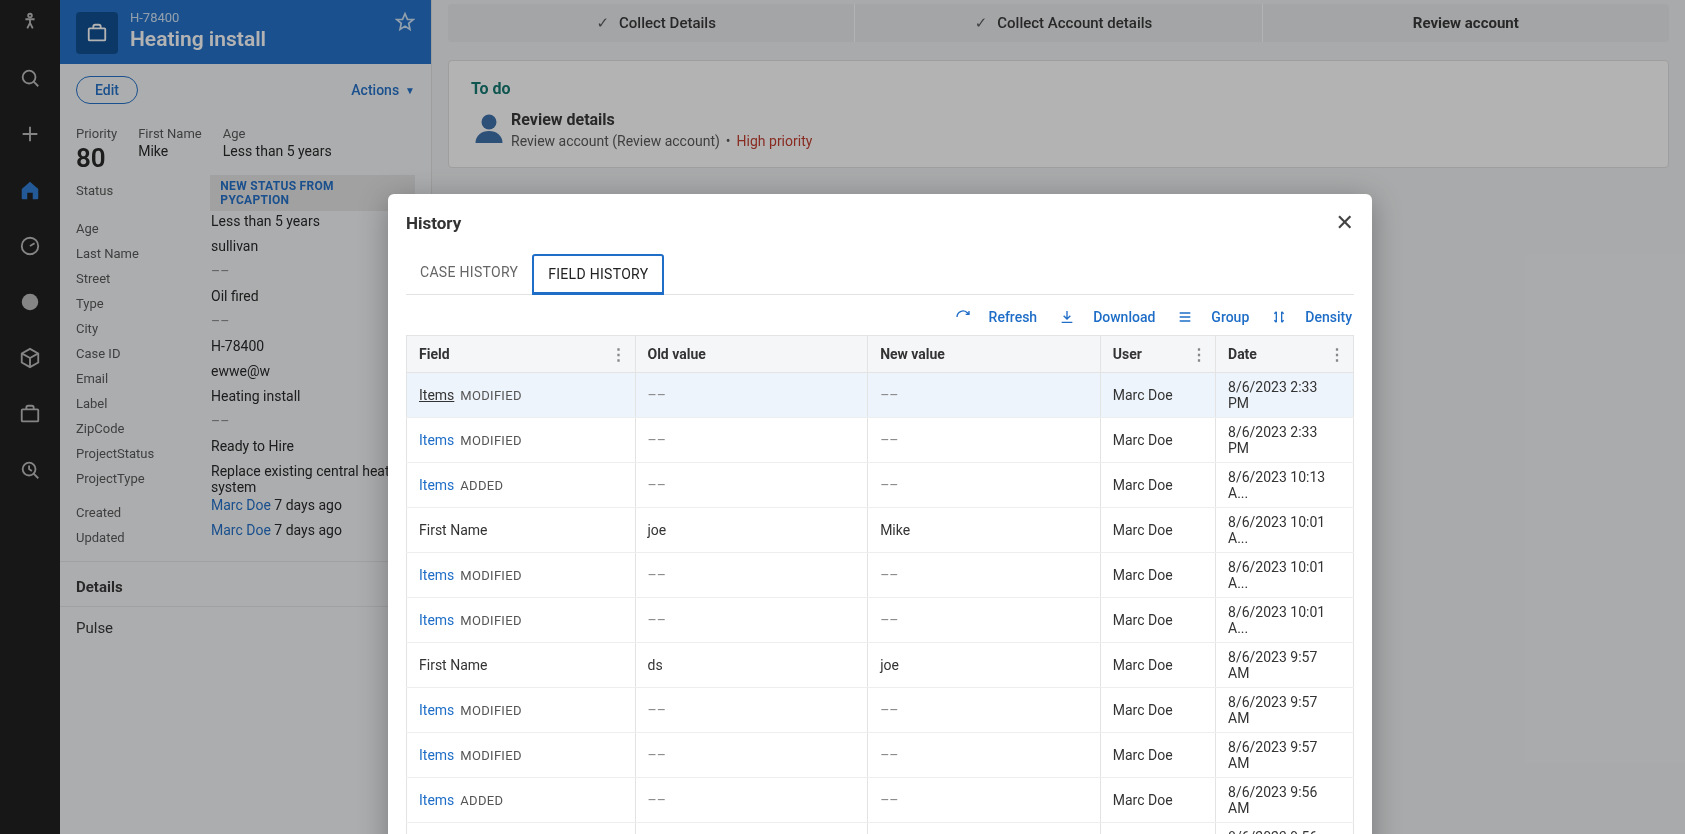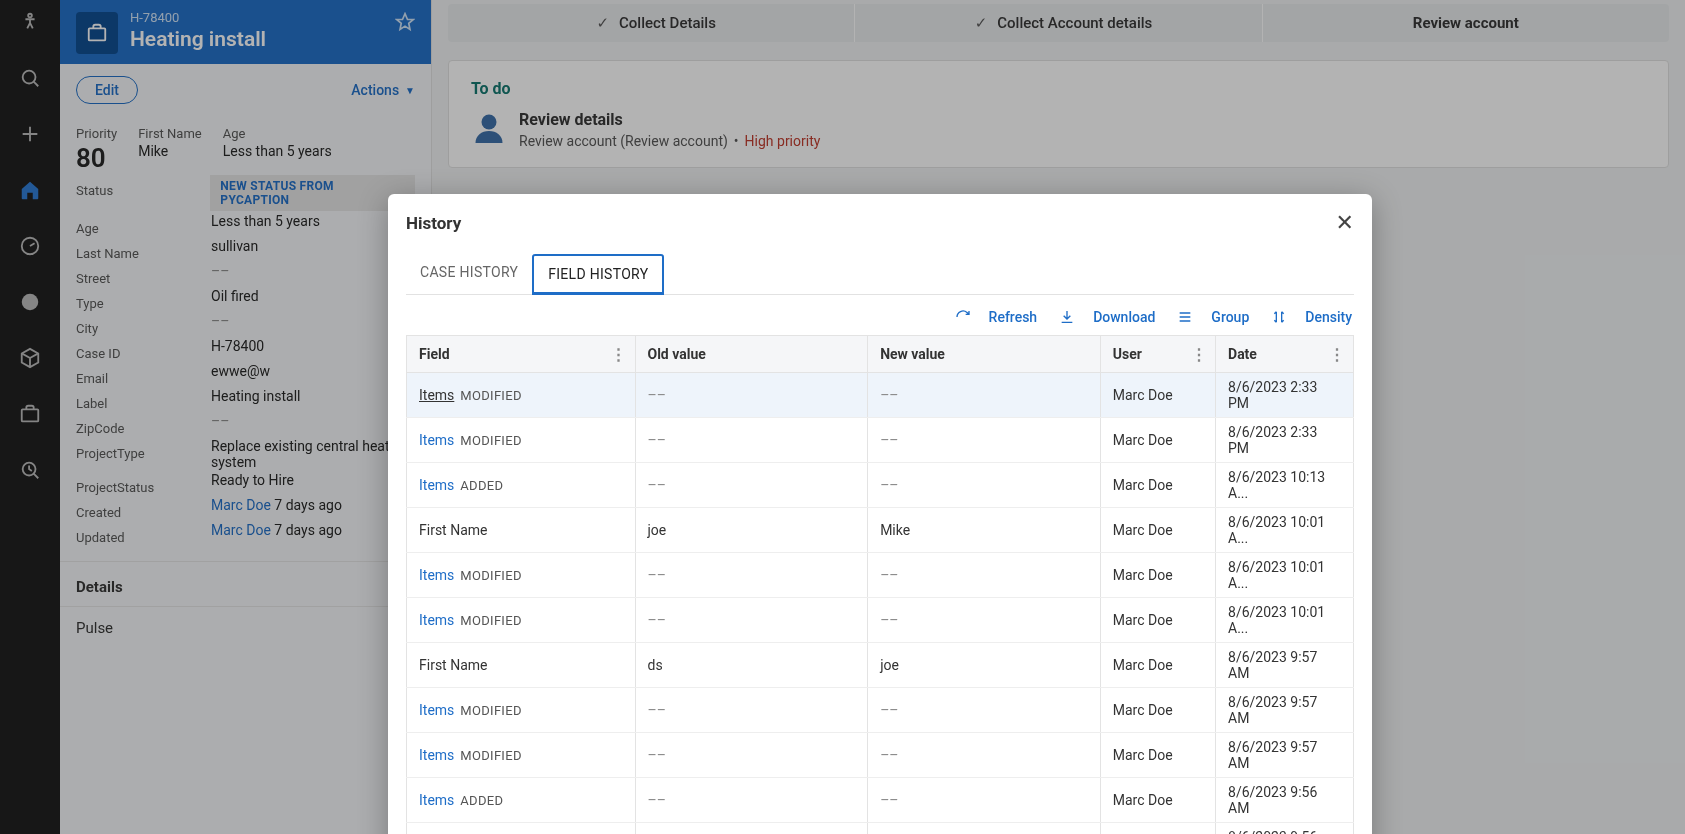--- a/index.html
+++ b/index.html
@@ -45,21 +45,21 @@
 .stepper { display:flex; margin-top: 4px; }
 .step { flex:1; background:#e8eaec; padding:10px 20px; display:flex; align-items:center; justify-content:center; gap:10px; border-right: 1px solid #fff; font-size:15px; color:#333; font-weight:500; position:relative; }
 .step:first-child { border-top-left-radius:4px; border-bottom-left-radius:4px;}
 .step:last-child { border-top-right-radius:4px; border-bottom-right-radius:4px; border-right:none;}
 .step.done::before { content:""; }
 .step .check { color:#555; }
 .step.current { font-weight:700; }
 
 .todo-card { background:#fff; border:1px solid #e0e0e0; border-radius:4px; margin-top:18px; padding: 18px 22px; }
 .todo-title { font-weight:700; font-size:16px; color:#0f766e; margin-bottom:12px;}
-.todo-row { display:flex; align-items:flex-start; gap:12px; }
+.todo-row { display:flex; align-items:flex-start; gap:4px; }
 .avatar { width:36px; height:36px; }
 .todo-texts { display:flex; flex-direction:column; gap:4px;}
 .todo-main { font-weight:700; font-size:16px; }
 .todo-sub { font-size:14px; color:#555; }
 .todo-sub .dot { margin:0 6px; }
 .todo-sub .pri { color:#c0392b; }
 
 
 .dim-overlay { position:absolute; inset:0; background:rgba(20,20,20,0.32); }
 
@@ -263,32 +263,32 @@
       <div class="frow">
           <div class="fcol" style="width:114px;">
             <span class="flabel">ZipCode</span>
           </div>
           <div class="fcol">
             <span class="fvalue muted">––</span>
           </div>
         </div>
       <div class="frow">
           <div class="fcol" style="width:114px;">
+            <span class="flabel">ProjectStatus</span>
+          </div>
+          <div class="fcol">
+            <span class="fvalue">Ready to Hire</span>
+          </div>
+        </div>
+      <div class="frow">
+          <div class="fcol" style="width:114px;">
             <span class="flabel">ProjectType</span>
           </div>
           <div class="fcol" style="flex:1;">
             <span class="fvalue">Replace existing central heating system</span>
-          </div>
-        </div>
-      <div class="frow">
-          <div class="fcol" style="width:114px;">
-            <span class="flabel">ProjectStatus</span>
-          </div>
-          <div class="fcol">
-            <span class="fvalue">Ready to Hire</span>
           </div>
         </div>
       <div class="frow">
           <div class="fcol" style="width:114px;">
             <span class="flabel">Created</span>
           </div>
           <div class="fcol">
             <span class="fvalue"><span class="link" style="color:#1e6dc7;">Marc Doe</span><span> 7 days ago</span></span>
           </div>
         </div>

